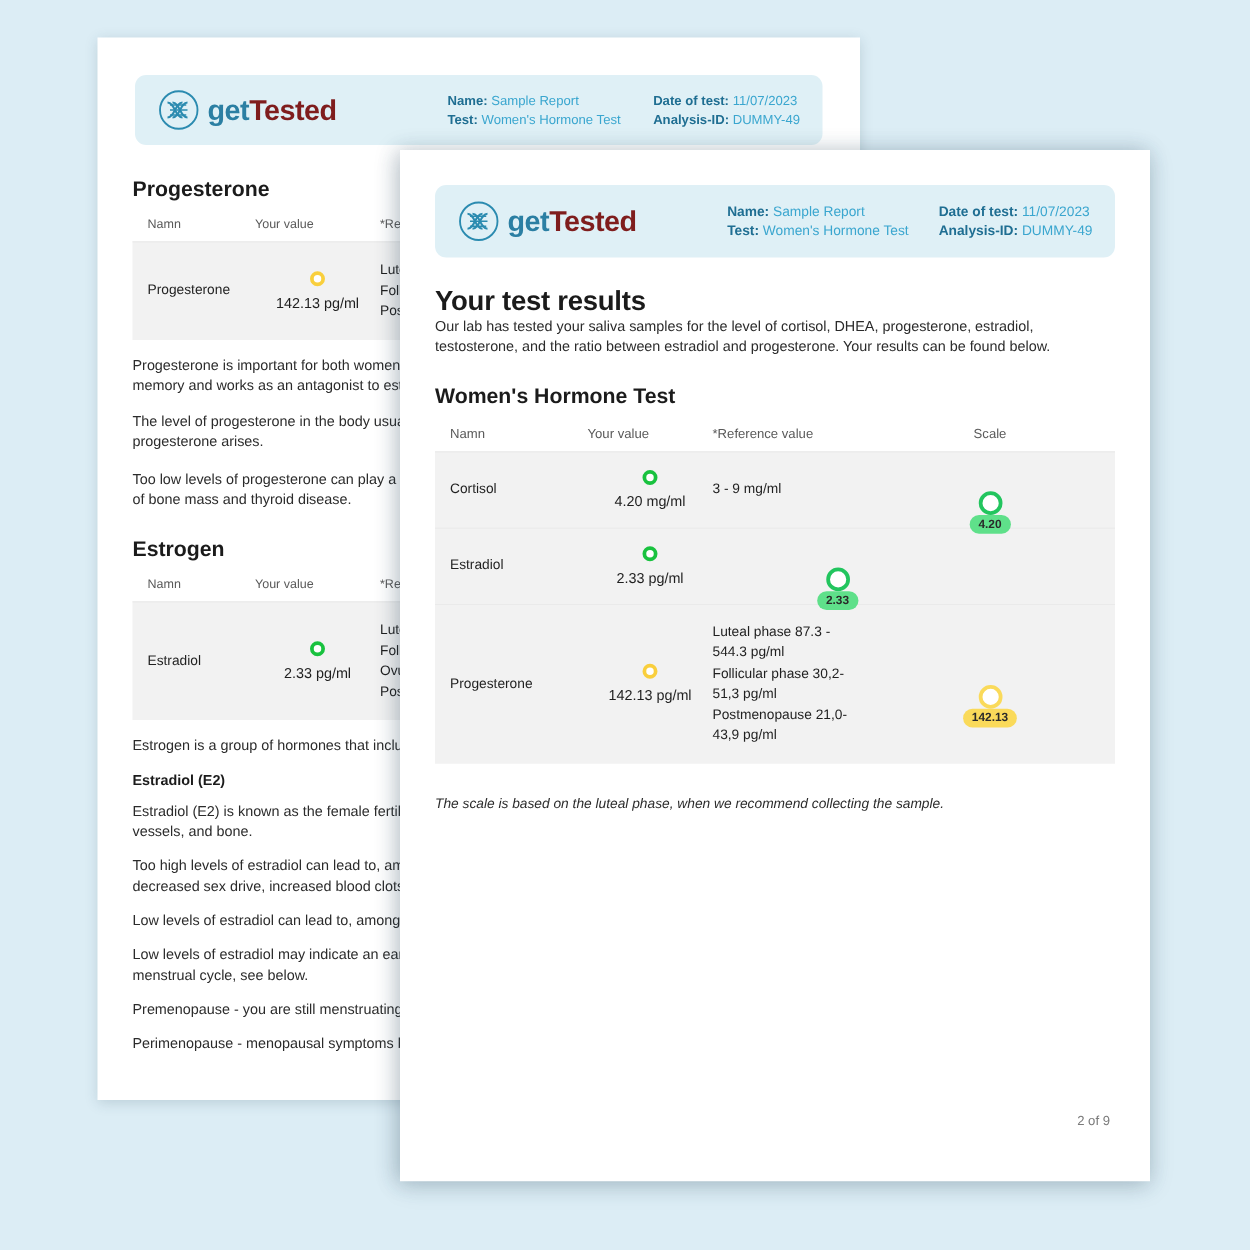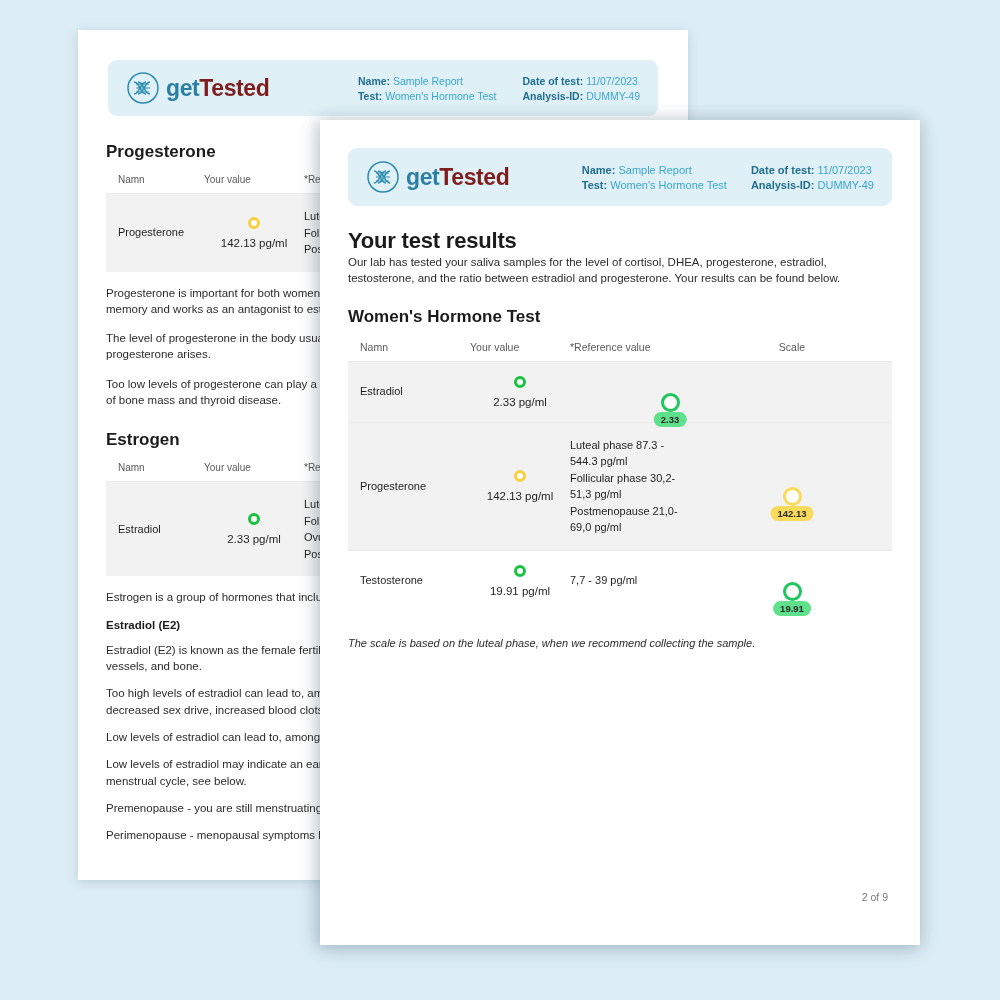--- a/index.html
+++ b/index.html
@@ -240,54 +240,54 @@
       <div class="para intro">Our lab has tested your saliva samples for the level of cortisol, DHEA, progesterone, estradiol, testosterone, and the ratio between estradiol and progesterone. Your results can be found below.</div>
       <div class="h2 sect-title">Women's Hormone Test</div>
 
       <div class="table" id="results-table">
         <div class="thead">
           <span class="c-name">Namn</span>
           <span class="c-val">Your value</span>
           <span class="c-ref">*Reference value</span>
           <span class="c-scale">Scale</span>
         </div>
+      <div class="row alt">
+            <span class="c-name" style="white-space: pre-line;">Cortisol</span>
+            <span class="c-val">
+              <span class="dot"></span>
+              <span>4.20 mg/ml</span>
+            </span>
+            <span class="c-ref" style="white-space: pre-line;">3 - 9 mg/ml</span>
+            <span class="c-scale"><span class="scale"><span class="bar">
+                  <span class="green" style="left:36%;width:37%"></span>
+                </span><span class="knob ok" style="left:38%"></span><span class="bubble ok" style="left:38%">4.20</span></span></span>
+          </div>
           <div class="row alt">
             <span class="c-name" style="white-space: pre-line;">Estradiol</span>
             <span class="c-val">
               <span class="dot"></span>
               <span>2.33 pg/ml</span>
             </span>
             <span class="c-scale"><span class="scale"><span class="bar">
                   <span class="green" style="left:33%;width:35%"></span>
                 </span><span class="knob ok" style="left:50%"></span><span class="bubble ok" style="left:50%">2.33</span></span></span>
           </div>
           <div class="row alt">
             <span class="c-name" style="white-space: pre-line;">Progesterone</span>
             <span class="c-val">
               <span class="dot warn"></span>
               <span>142.13 pg/ml</span>
             </span>
             <span class="c-ref" style="white-space: pre-line;">Luteal phase 87.3 - 544.3 pg/ml
 Follicular phase 30,2-51,3 pg/ml
-Postmenopause 21,0-69,0 pg/ml</span>
+Postmenopause 21,0-43,9 pg/ml</span>
             <span class="c-scale"><span class="scale"><span class="bar">
                   <span class="green" style="left:33%;width:35%"></span>
                 </span><span class="knob" style="left:95%"></span><span class="bubble" style="left:95%">142.13</span></span></span>
           </div>
-          <div class="row">
-            <span class="c-name" style="white-space: pre-line;">Testosterone</span>
-            <span class="c-val">
-              <span class="dot"></span>
-              <span>19.91 pg/ml</span>
-            </span>
-            <span class="c-ref" style="white-space: pre-line;">7,7 - 39 pg/ml</span>
-            <span class="c-scale"><span class="scale"><span class="bar">
-                  <span class="green" style="left:33%;width:35%"></span>
-                </span><span class="knob ok" style="left:50%"></span><span class="bubble ok" style="left:50%">19.91</span></span></span>
-          </div>
         </div>
     </div>
 
     <div class="foot">
       <div class="italic">The scale is based on the luteal phase, when we recommend collecting the sample.</div>
 
     </div>
 
     <div class="pagenum">2 of 9</div>
   </div>

